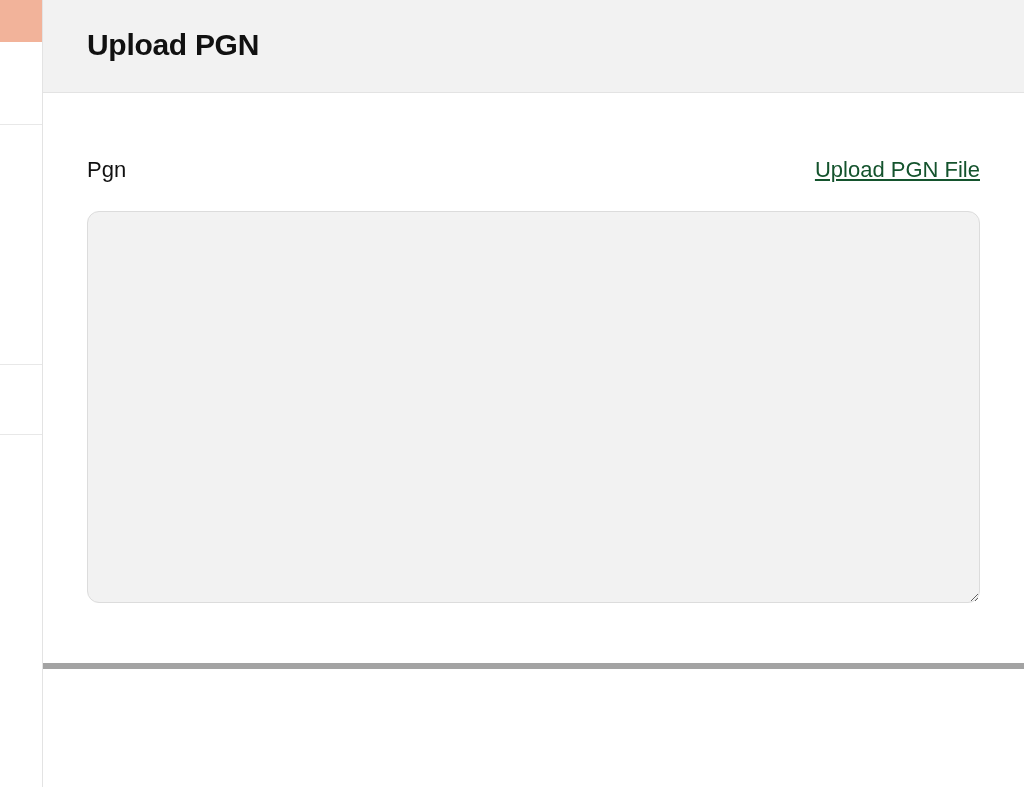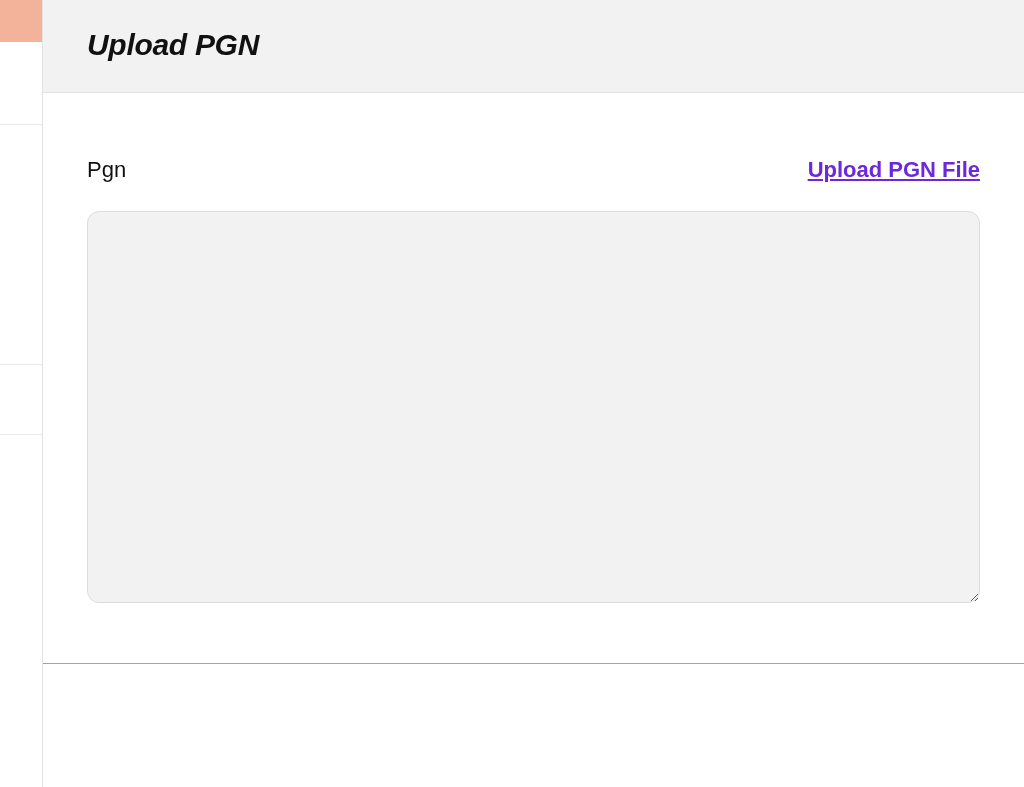--- a/index.html
+++ b/index.html
@@ -63,47 +63,46 @@
       height: 100%;
       background: #ffffff;
       border-left: 1px solid #e3e3e3;
       display: flex;
       flex-direction: column;
     }
     .header {
       background: #f2f2f2;
       border-bottom: 1px solid #e3e3e3;
       padding: 28px 44px 30px 44px;
-      font-style: italic;
     }
     .header-title {
       font-size: 30px;
       font-weight: 700;
       color: #111111;
       letter-spacing: -0.3px;
     }
     .form-area {
       padding: 64px 44px 56px 44px;
-      border-bottom: 1px solid #a3a3a3;
+      border-bottom: 6px solid #a3a3a3;
     }
     .field-row {
       display: flex;
       justify-content: space-between;
       align-items: baseline;
       margin-bottom: 28px;
     }
     .field-label {
       font-size: 22px;
       font-weight: 400;
       color: #111111;
     }
     .upload-link {
       font-size: 22px;
-      font-weight: 700;
-      color: #6d28d9;
+      font-weight: 400;
+      color: #14532d;
       text-decoration: underline;
       cursor: pointer;
     }
     .pgn-textarea {
       width: 100%;
       height: 392px;
       background: #f2f2f2;
       border: 1px solid #dcdcdc;
       border-radius: 12px;
       resize: both;

